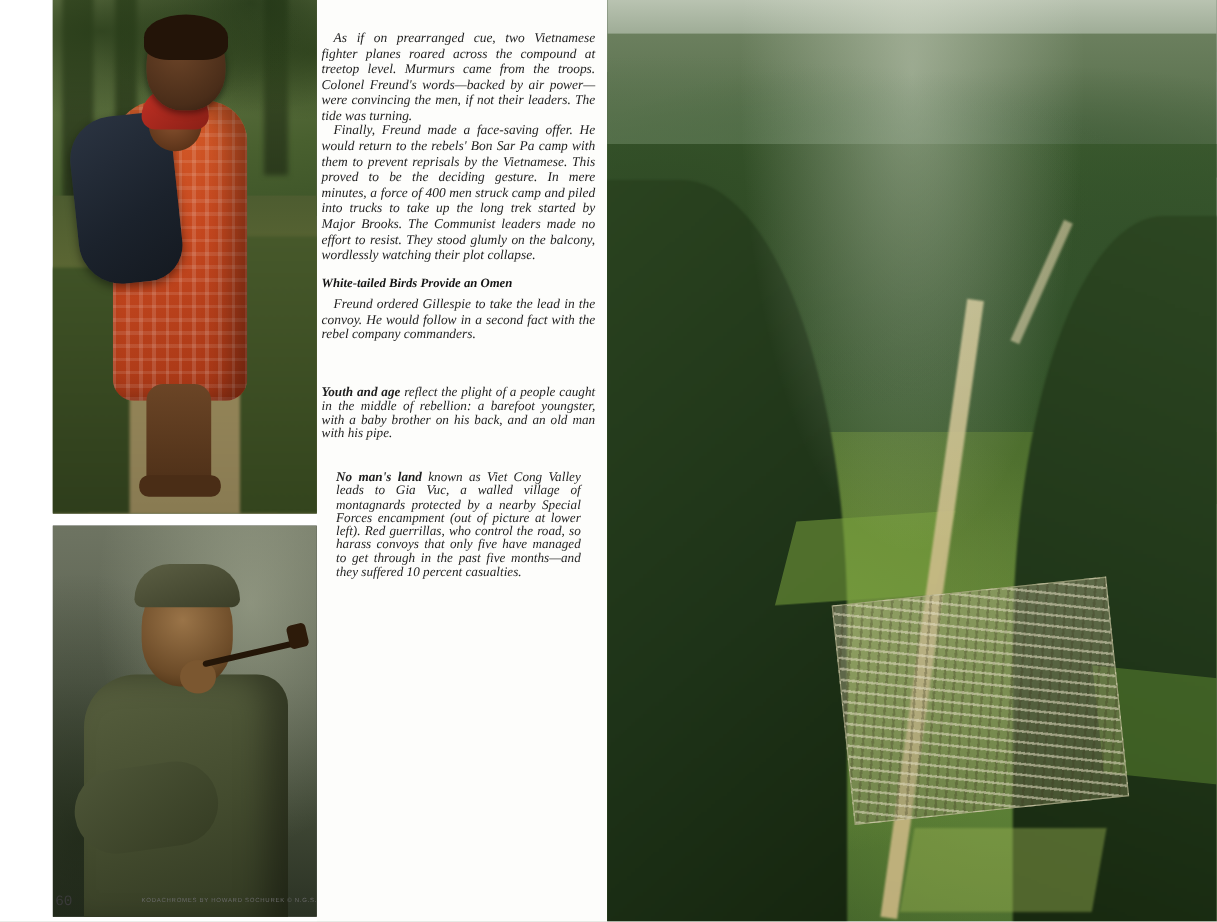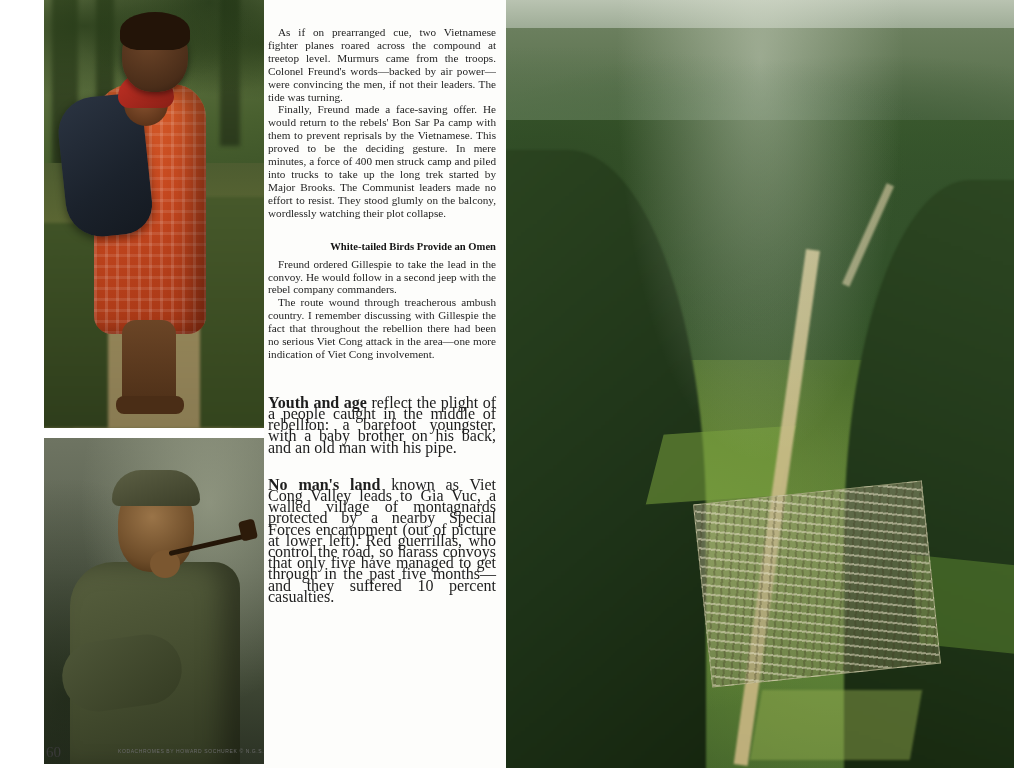--- a/index.html
+++ b/index.html
@@ -171,22 +171,22 @@
     position: absolute; left: 106px; top: 112px; width: 30px; height: 28px;
     border-radius: 50%;
     background: radial-gradient(circle at 40% 40%, #8d6437, #543venture 100%);
     background-color: #7b5730;
   }
 
   .folio {
     position: absolute;
     left: 46px;
     top: 744px;
-    font-family: Liberation Serif, serif;
-    font-size: 15px;
+    font-family: Liberation Mono, monospace;
+    font-size: 12px;
     color: #3a3a3a;
   }
   .credit {
     position: absolute;
     left: 118px;
     top: 748px;
     font-family: "Liberation Sans", sans-serif;
     font-size: 5px;
     letter-spacing: 0.6px;
     color: #6a6a6a;
@@ -195,49 +195,50 @@
 
   
   .text-col {
     position: absolute;
     left: 268px;
     top: 0;
     width: 228px;
     height: 564px;
     padding: 26px 0 0 0;
     box-sizing: border-box;
+    font-style: italic;
   }
   .body-text p {
     margin: 0;
     font-size: 11.2px;
     line-height: 12.9px;
     color: #1d1d1d;
     text-align: justify;
     text-indent: 10px;
     hyphens: auto;
   }
   .body-text p.first { text-indent: 10px; }
   .subhead {
-    margin: 21px 0 6px 0;
+    margin: 11px 0 6px 0;
     font-size: 10.6px;
     font-weight: bold;
     color: #141414;
-    text-align: right;
+    text-align: left;
     font-family: "Liberation Serif", serif;
   }
   .caption {
-    font-size: 16px;
+    font-size: 11px;
     line-height: 11.2px;
     color: #1d1d1d;
     text-align: justify;
   }
   .caption b { font-weight: bold; }
   .cap-block-1 { margin-top: 36px; }
   .cap-block-2 { margin-top: 26px; }
-  .cap-block-2 p { margin: 0; }
+  .cap-block-2 p { margin: 12px; }
   .cap-block-2 p + p { text-indent: 10px; margin-top: 2px; }
 
   
   .right-photo {
     position: absolute;
     left: 506px;
     top: 0;
     width: 508px;
     height: 768px;
     overflow: hidden;
@@ -369,22 +370,21 @@
 
     <div class="folio">60</div>
     <div class="credit">KODACHROMES BY HOWARD SOCHUREK © N.G.S.</div>
   </div>
 
   <div class="text-col">
     <div class="body-text">
       <p class="first">As if on prearranged cue, two Vietnamese fighter planes roared across the compound at treetop level. Murmurs came from the troops. Colonel Freund's words—backed by air power—were convincing the men, if not their leaders. The tide was turning.</p>
       <p>Finally, Freund made a face-saving offer. He would return to the rebels' Bon Sar Pa camp with them to prevent reprisals by the Vietnamese. This proved to be the deciding gesture. In mere minutes, a force of 400 men struck camp and piled into trucks to take up the long trek started by Major Brooks. The Communist leaders made no effort to resist. They stood glumly on the balcony, wordlessly watching their plot collapse.</p>
       <div class="subhead">White-tailed Birds Provide an Omen</div>
-      <p>Freund ordered Gillespie to take the lead in the convoy. He would follow in a second jeep with the rebel company commanders.</p>
-      <p>The route wound through treacherous ambush country. I remember discussing with Gillespie the fact that throughout the rebellion there had been no serious Viet Cong attack in the area—one more indication of Viet Cong involvement.</p>
+      <p>Freund ordered Gillespie to take the lead in the convoy. He would follow in a second fact with the rebel company commanders.</p>
     </div>
 
     <div class="caption cap-block-1">
       <b>Youth and age</b><span> reflect the plight of a people caught in the middle of rebellion: a barefoot youngster, with a baby brother on his back, and an old man with his pipe.</span>
     </div>
 
     <div class="caption cap-block-2">
       <p><b>No man's land</b><span> known as Viet Cong Valley leads to Gia Vuc, a walled village of montagnards protected by a nearby Special Forces encampment (out of picture at lower left). Red guerrillas, who control the road, so harass convoys that only five have managed to get through in the past five months—and they suffered 10 percent casualties.</span></p>
     </div>
   </div>

